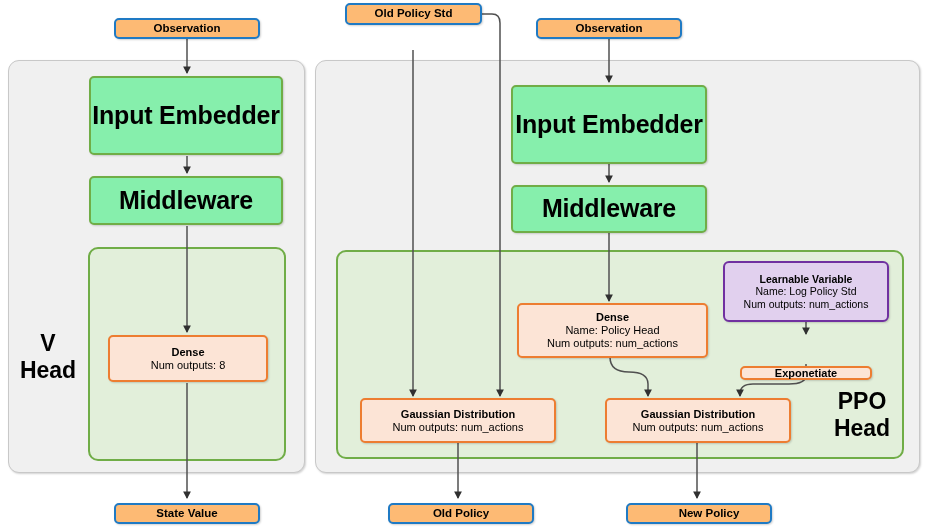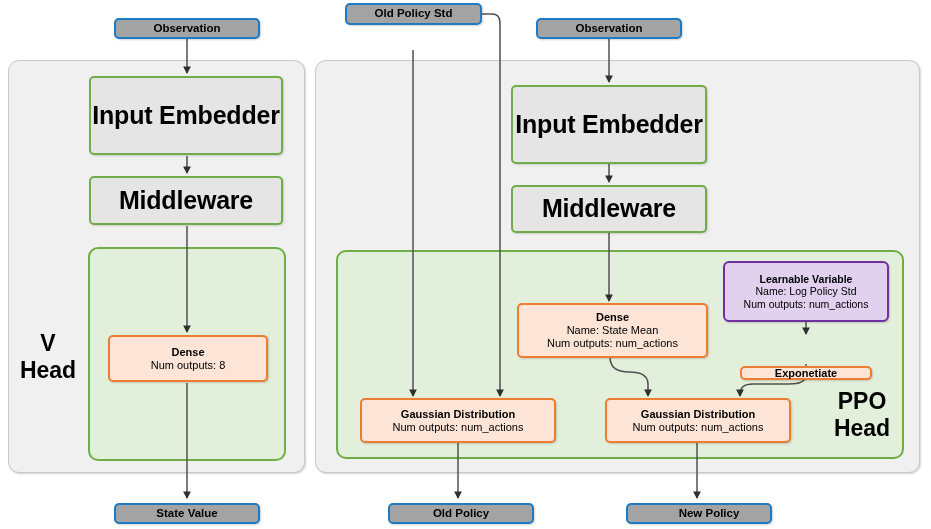--- a/index.html
+++ b/index.html
@@ -53,21 +53,21 @@
   .panel-green {
     position: absolute;
     box-sizing: border-box;
     background: #e2efda;
     border: 2px solid #70ad47;
     border-radius: 10px;
     z-index: 2;
   }
   
   .block-green {
-    background: #e5e5e5;
+    background: #86efac;
     border: 2px solid #70ad47;
     border-radius: 5px;
     box-shadow: 1px 1px 2px rgba(0,0,0,0.16);
     color: #000;
     font-weight: bold;
     font-size: 25px;
     letter-spacing: -0.2px;
   }
   
   .block-orange {
@@ -82,21 +82,21 @@
   .block-purple {
     background: #e1d0ee;
     border: 2px solid #7030a0;
     border-radius: 6px;
     box-shadow: 1px 1px 2px rgba(0,0,0,0.16);
     color: #000;
     font-size: 10.5px;
   }
   
   .block-blue {
-    background: #a3a3a3;
+    background: #fdba74;
     border: 2px solid #1f7ac4;
     border-radius: 5px;
     box-shadow: 1px 1px 2px rgba(0,0,0,0.18);
     color: #000;
     font-weight: bold;
     font-size: 11.5px;
   }
   .ttl {
     font-weight: bold;
   }
@@ -198,21 +198,21 @@
   <div class="node block-green" style="left:511px; top:85px; width:196px; height:79px;">
     <span>Input Embedder</span>
   </div>
 
   <div class="node block-green" style="left:511px; top:185px; width:196px; height:48px;">
     <span>Middleware</span>
   </div>
 
   <div class="node block-orange" style="left:517px; top:303px; width:191px; height:55px;">
     <span class="ttl">Dense</span>
-    <span class="sub">Name: State Mean</span>
+    <span class="sub">Name: Policy Head</span>
     <span class="sub">Num outputs: num_actions</span>
   </div>
 
   <div class="node block-purple" style="left:723px; top:261px; width:166px; height:61px;">
     <span class="ttl">Learnable Variable</span>
     <span class="sub">Name: Log Policy Std</span>
     <span class="sub">Num outputs: num_actions</span>
   </div>
 
   <div class="node block-orange" style="left:740px; top:335px; width:132px; height:14px;margin-top:31px;">

